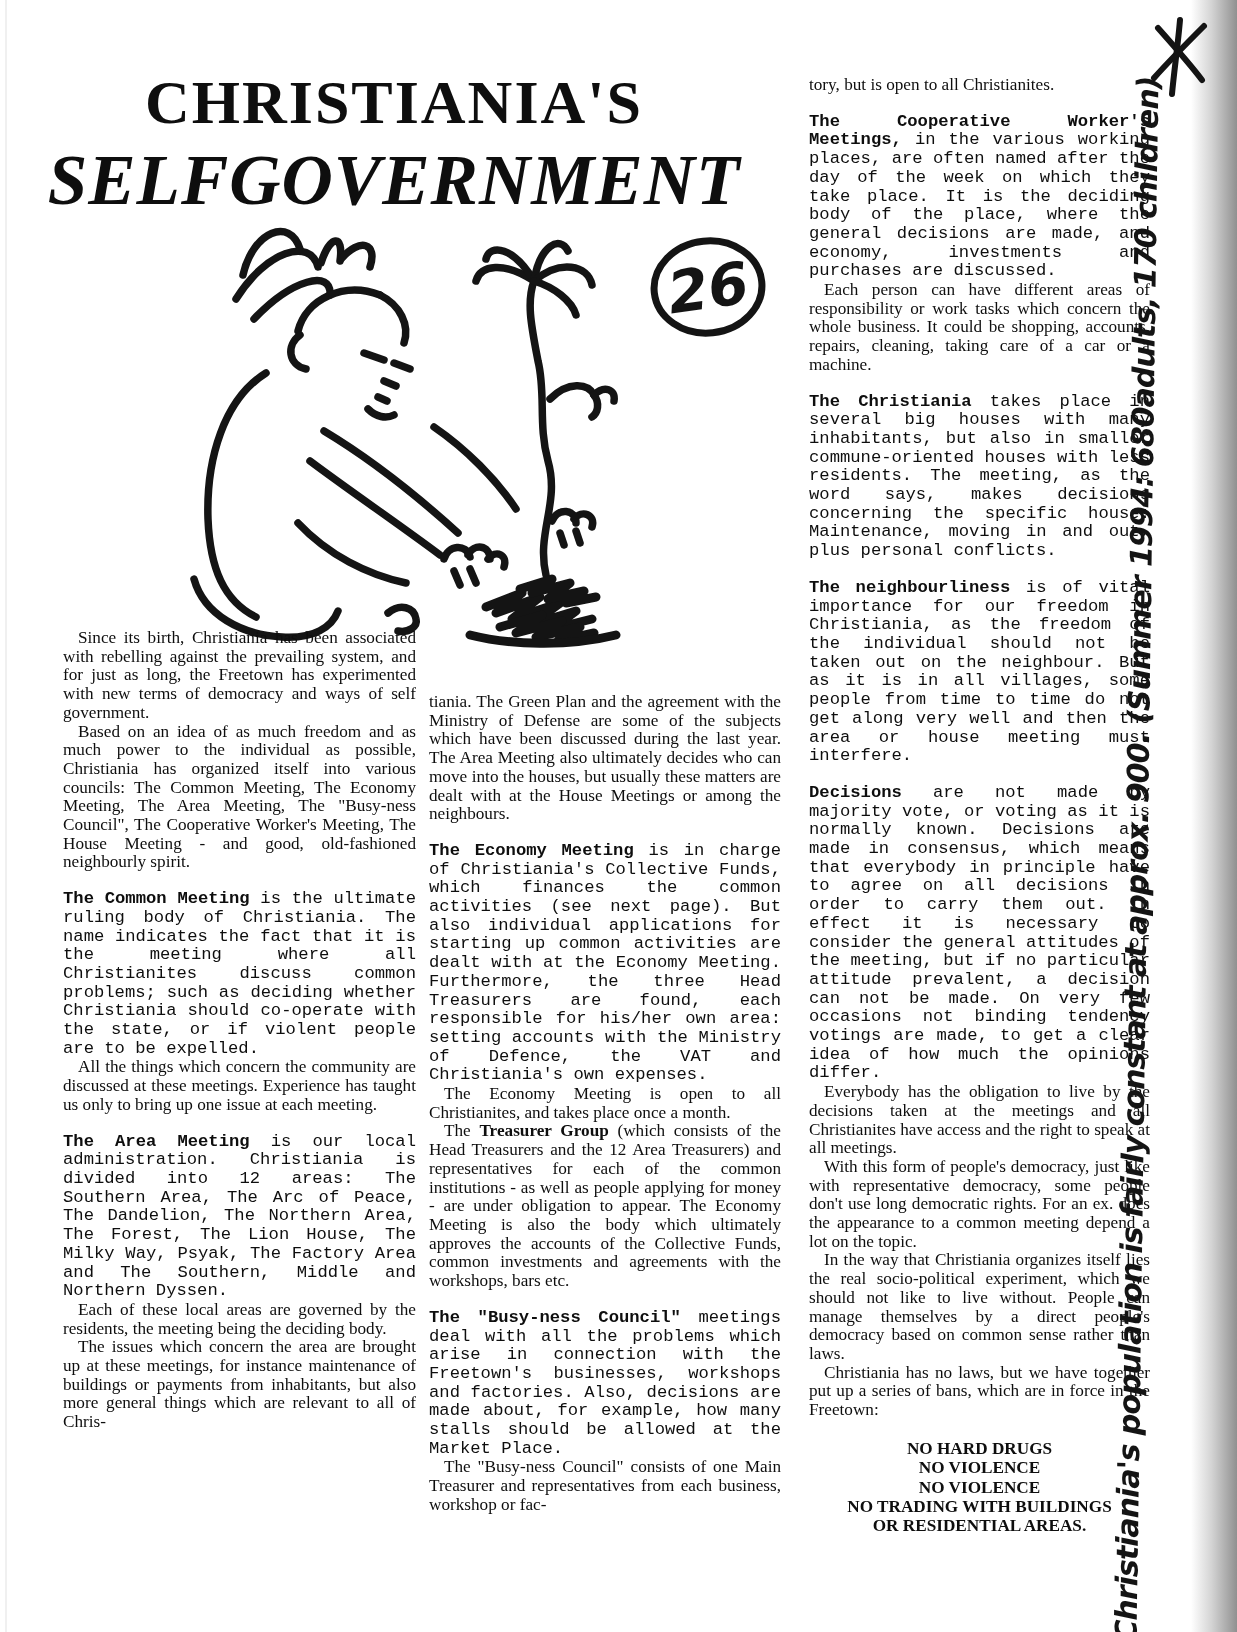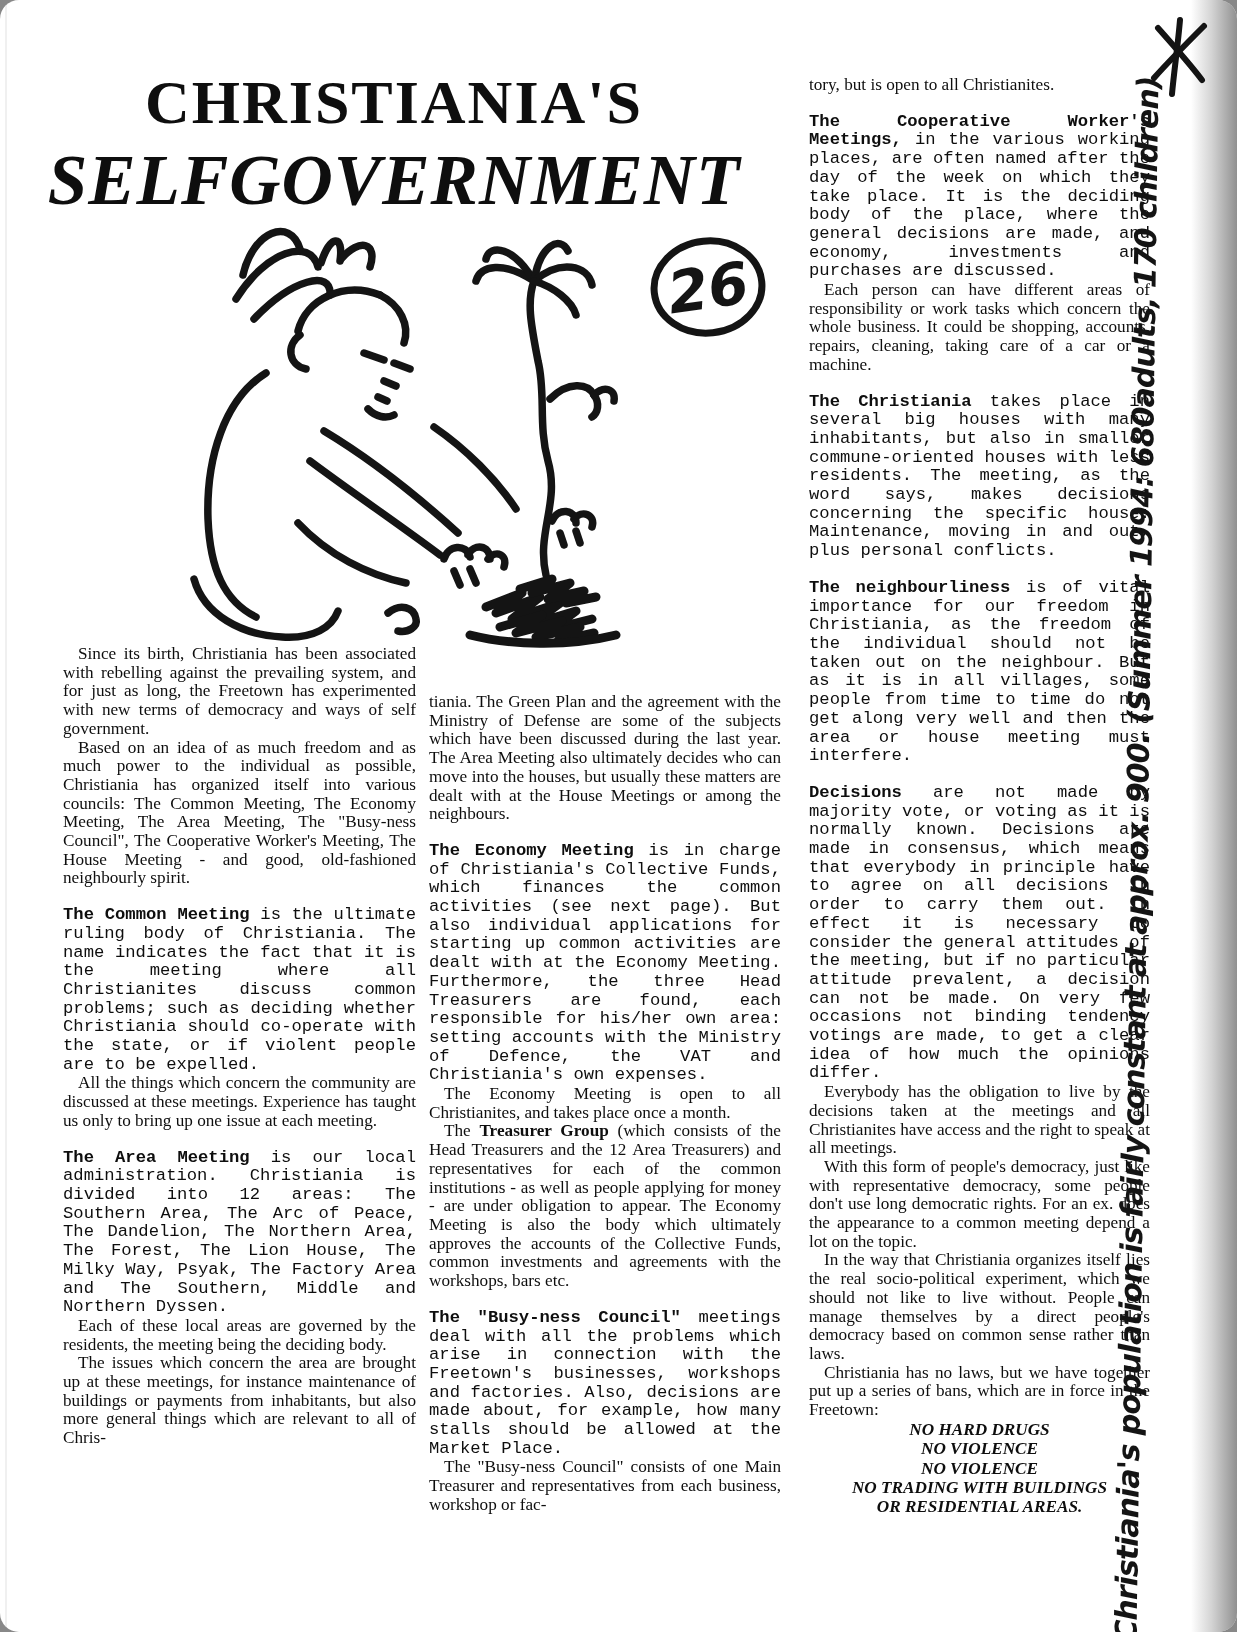--- a/index.html
+++ b/index.html
@@ -1,41 +1,41 @@
 <!DOCTYPE html>
 <html><head>
 <meta charset="utf-8">
 <style>
   html,body { margin:0; padding:0; background:#888; }
   .page {
     position:relative; width:1237px; height:1632px; margin:0 auto;
     background:#ffffff; overflow:hidden;
-    font-family:"Liberation Serif", serif; color:#0e0e0e;border-radius:19px;
+    font-family:"Liberation Serif", serif; color:#0e0e0e;
   }
   .left-edge-line { position:absolute; left:5px; top:0; width:2px; height:100%;
     background:rgba(0,0,0,0.06); }
   .scan-edge {
     position:absolute; right:0; top:0; width:46px; height:100%;
     background:linear-gradient(90deg, rgba(175,175,175,0) 0%, rgba(168,168,168,0.50) 45%, rgba(132,132,132,0.9) 100%);
   }
   .title-block { position:absolute; left:36px; top:64px; width:716px; text-align:center;
     font-weight:bold; line-height:1; }
   .title-line1 { font-size:62px; letter-spacing:2px; line-height:76px; }
   .title-line2 { font-size:71px; letter-spacing:1px; line-height:80px;font-style:italic; }
 
   .col { position:absolute; font-size:17.2px; line-height:18.7px; text-align:justify; }
-  #col-left   { left:63px;  top:645px; width:353px; }
+  #col-left   { left:63px;  top:629px; width:353px; }
   #col-middle { left:429px; top:645px; width:352px;margin-top:48px; }
   #col-right  { left:809px; top:76px;  width:341px; }
   .col p { margin:0; }
   .col p.indent { text-indent:15px;font-family:Liberation Serif, serif; }
   .col p.spaced { margin-top:18px;font-family:Liberation Mono, monospace; }
   .col b { font-weight:bold; }
 
-  .bans { font-weight:bold;font-style:italic; }
+  .bans { margin-top:19px; font-weight:bold; }
   .ban-line { text-align:center; line-height:19.4px; }
 
   .illustration { position:absolute; left:148px; top:203px; }
   .page-number-badge { position:absolute; left:646px; top:234px; }
 
   .margin-note {
     position:absolute; left:1120px; top:-4px; height:1646px; width:92px;
     writing-mode:vertical-rl; transform:rotate(180.8deg);
     font-family:"DejaVu Sans", sans-serif; font-style:italic; font-weight:bold;
     font-size:30px; letter-spacing:-1px; white-space:nowrap; color:#141414;

